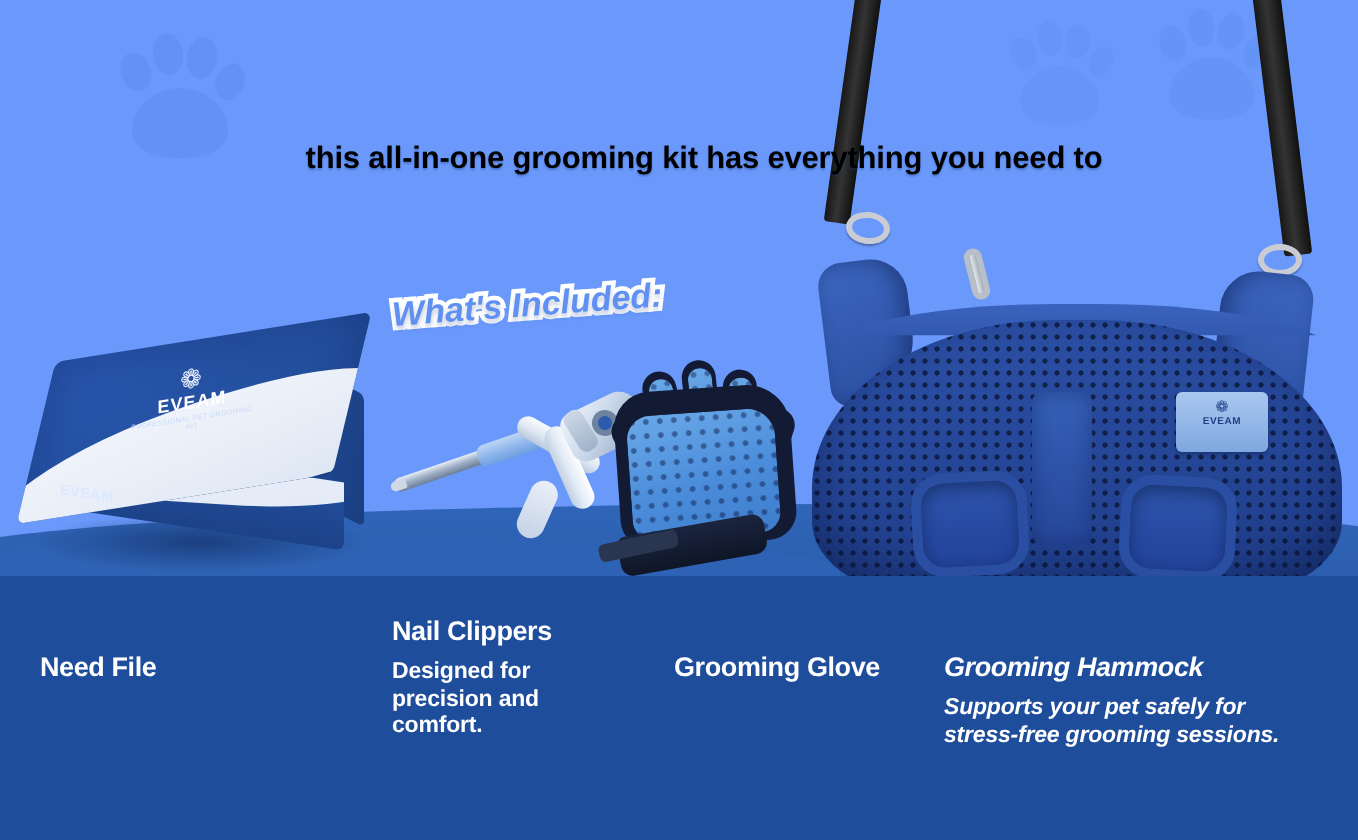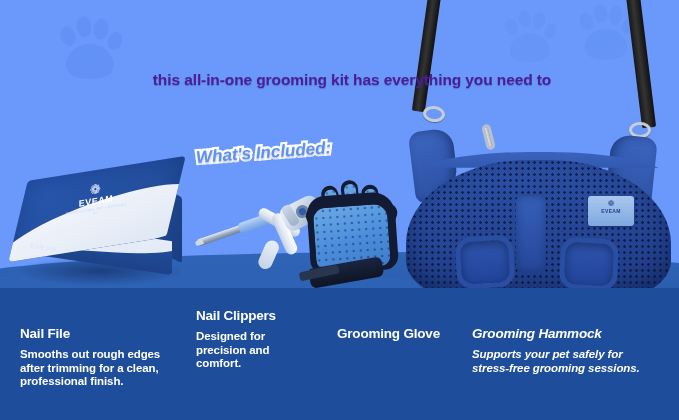--- a/index.html
+++ b/index.html
@@ -37,21 +37,21 @@
     color:#5f90f2;
     -webkit-text-stroke:6px #ffffff;
     paint-order:stroke fill;
     text-shadow:0 2px 2px rgba(40,70,140,.30);
     z-index:6;
     white-space:nowrap;
   }
   .subhead {
     position:absolute; left:0; right:0; top:70px;
     text-align:center;
-    color:#4c1d95; font-weight:bold; font-size:15.5px;
+    color:#000000; font-weight:bold; font-size:15.5px;
     line-height:20px; letter-spacing:-.1px;
     text-shadow:0 1px 1px rgba(30,60,130,.35);
     z-index:6;
     padding-left:25px;
   }
   .subhead span { display:block; }
 
   .whats-included {
     position:absolute; left:196px; top:143px;
     transform:rotate(-4.2deg);
@@ -391,26 +391,21 @@
       </div>
     <div class="glove-outline"></div>
     <div class="glove-pad"></div>
     <div class="glove-cuff"></div>
     <div class="glove-strap"></div>
   </div>
 
   <div class="band">
 
     <div class="cap c1">
-      <h3>Nail File</h3>
-      <p>
-        <span>Smooths out rough edges</span><br>
-        <span>after trimming for a clean,</span><br>
-        <span>professional finish.</span>
-      </p>
+      <h3>Need File</h3>
     </div>
 
     <div class="cap c2">
       <h3>Nail Clippers</h3>
       <p>
         <span>Designed for</span><br>
         <span>precision and</span><br>
         <span>comfort.</span>
       </p>
     </div>

